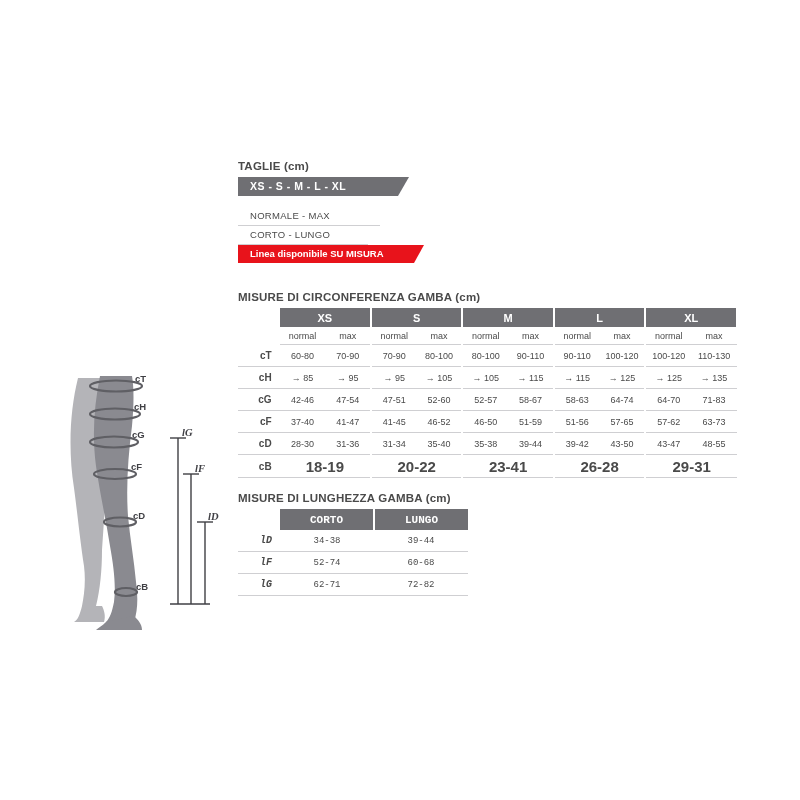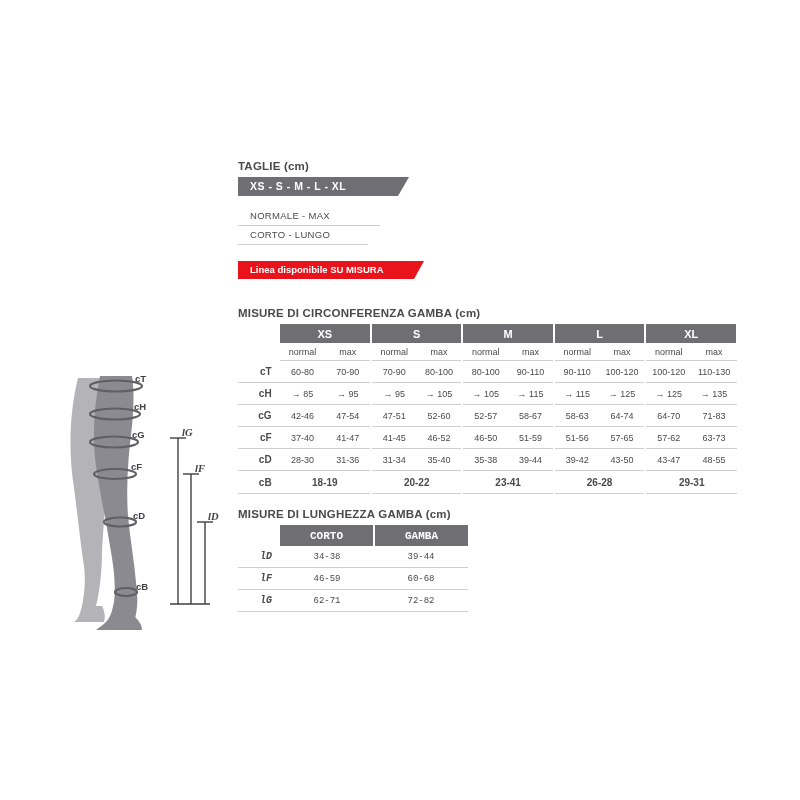--- a/index.html
+++ b/index.html
@@ -89,21 +89,21 @@
     font-size: 9.5px;
     color: #4a4a4a;
     letter-spacing: 0.3px;
     white-space: nowrap;
   }
   .sub-row.wide { width: 130px; }
 
   .red-band {
     position: relative;
     height: 26px;
-    margin-top: 16px;
+    margin-top: 0;
     width: 176px;
   }
   .red-band .band-bg {
     position: absolute;
     left: 0; top: 0;
     width: 176px; height: 18px;
     background: #e8131b;
   }
   .red-band .band-tail {
     position: absolute;
@@ -169,21 +169,21 @@
     color: #4a4a4a;
     white-space: nowrap;
   }
   .circ-table td.val {
     text-align: center;
     font-size: 9px;
     white-space: nowrap;
   }
   .circ-table tr.cb-row td {
     height: 22px;
-    font-size: 10px;
+    font-size: 15px;
     font-weight: bold;
     border-bottom: 1px solid #cfcfd2;
   }
   .circ-table tr.cb-row td.rowlab { font-size: 10px; }
   .circ-table tr.cb-row td.merged { text-align: center; }
 
   .colsep { border-right: 2px solid #ffffff; }
 
   
   .len-table { width: 230px; margin-top: 0; font-family: Liberation Mono, monospace; }
@@ -418,32 +418,32 @@
     <table class="len-table">
       <colgroup>
         <col style="width:42px">
         <col style="width:94px">
         <col style="width:94px">
       </colgroup>
       <thead>
         <tr>
           <th class="blank"></th>
           <th class="hdr">CORTO</th>
-          <th class="hdr last">GAMBA</th>
+          <th class="hdr last">LUNGO</th>
         </tr>
       </thead>
       <tbody>
         <tr>
           <td class="rowlab ital">lD</td>
           <td class="val">34-38</td>
           <td class="val">39-44</td>
         </tr>
         <tr>
           <td class="rowlab ital">lF</td>
-          <td class="val">46-59</td>
+          <td class="val">52-74</td>
           <td class="val">60-68</td>
         </tr>
         <tr>
           <td class="rowlab ital">lG</td>
           <td class="val">62-71</td>
           <td class="val">72-82</td>
         </tr>
       </tbody>
     </table>
 

